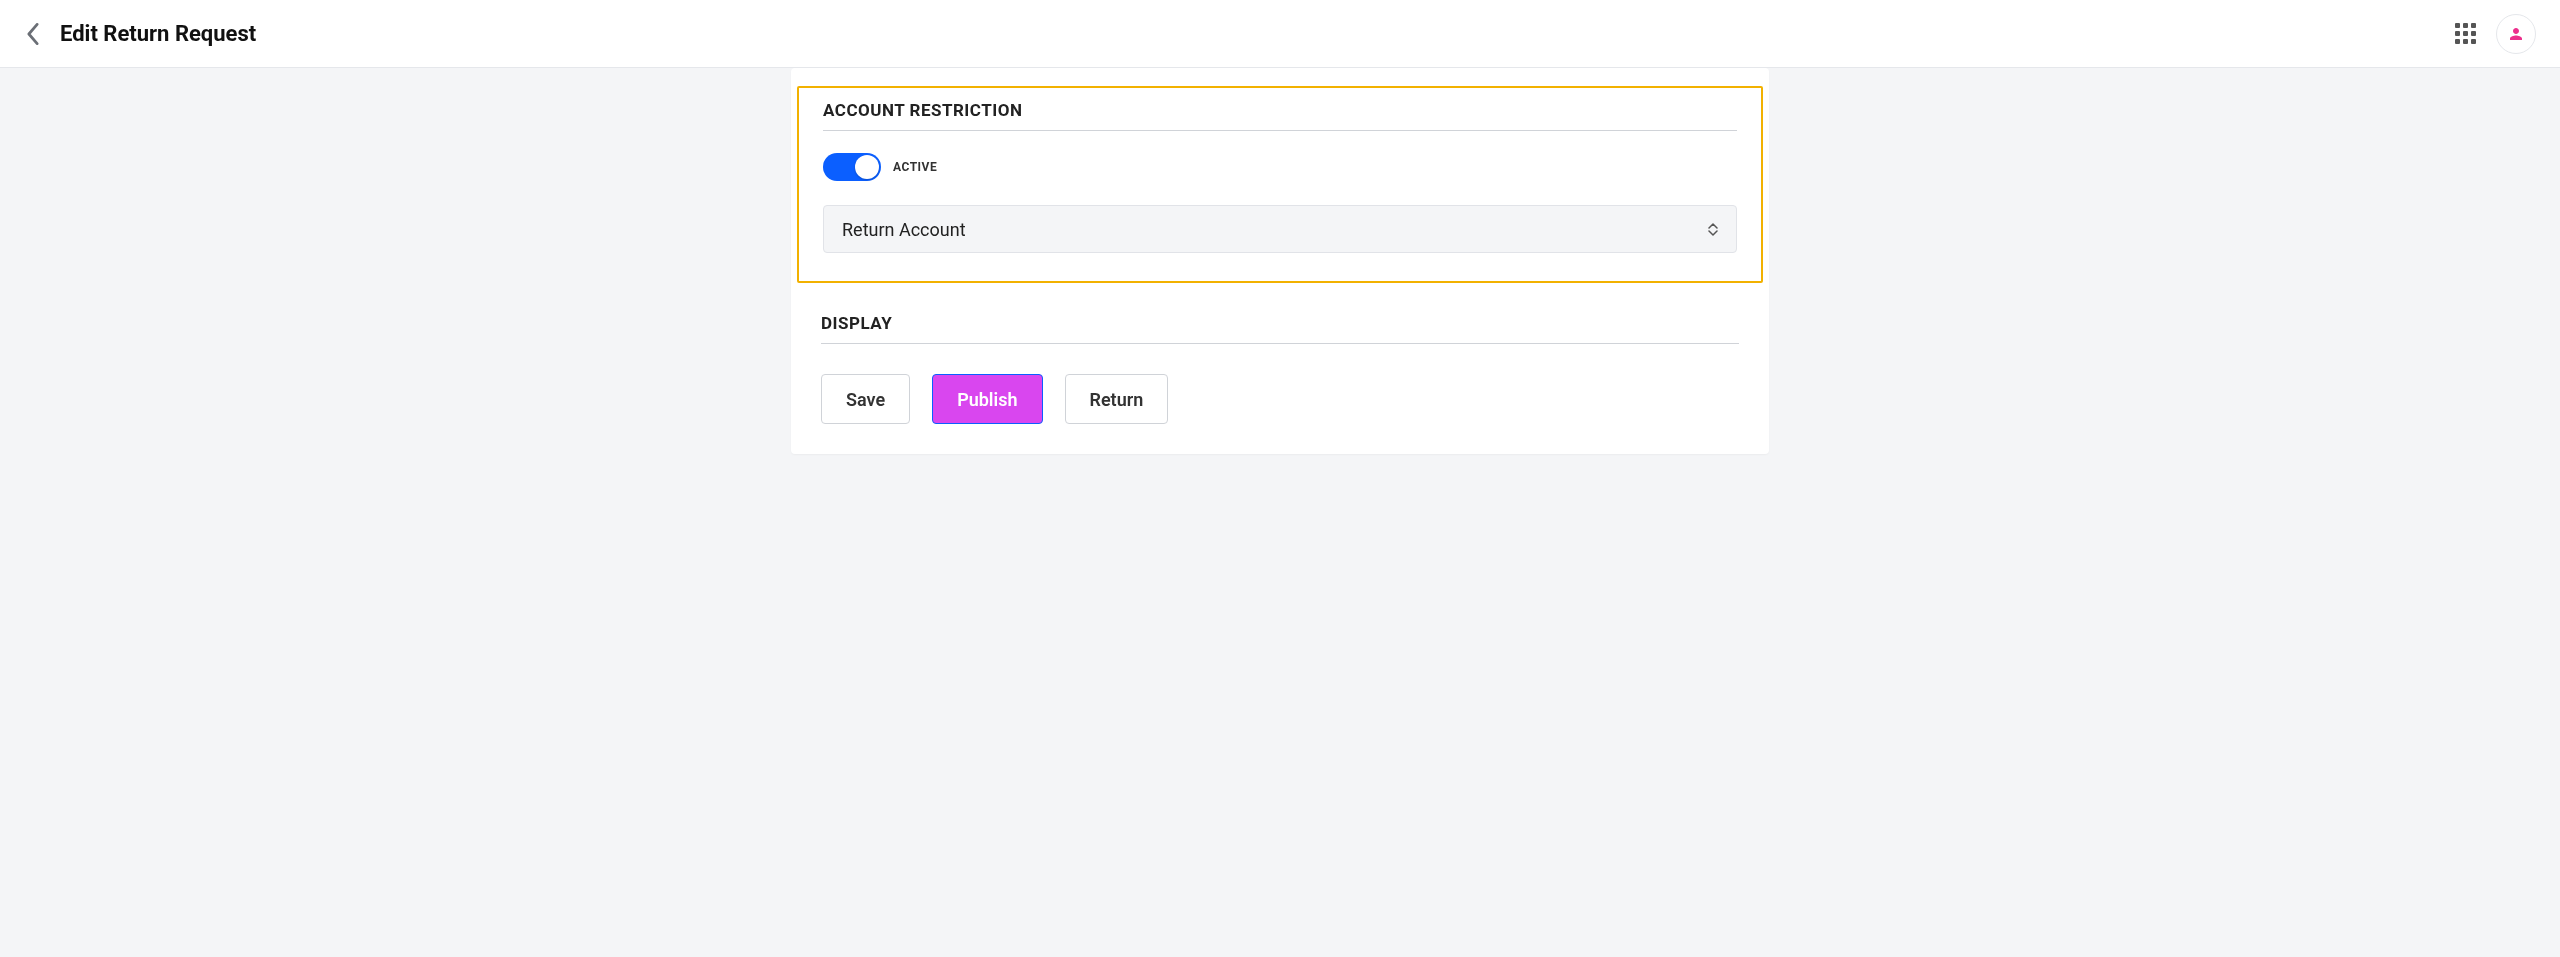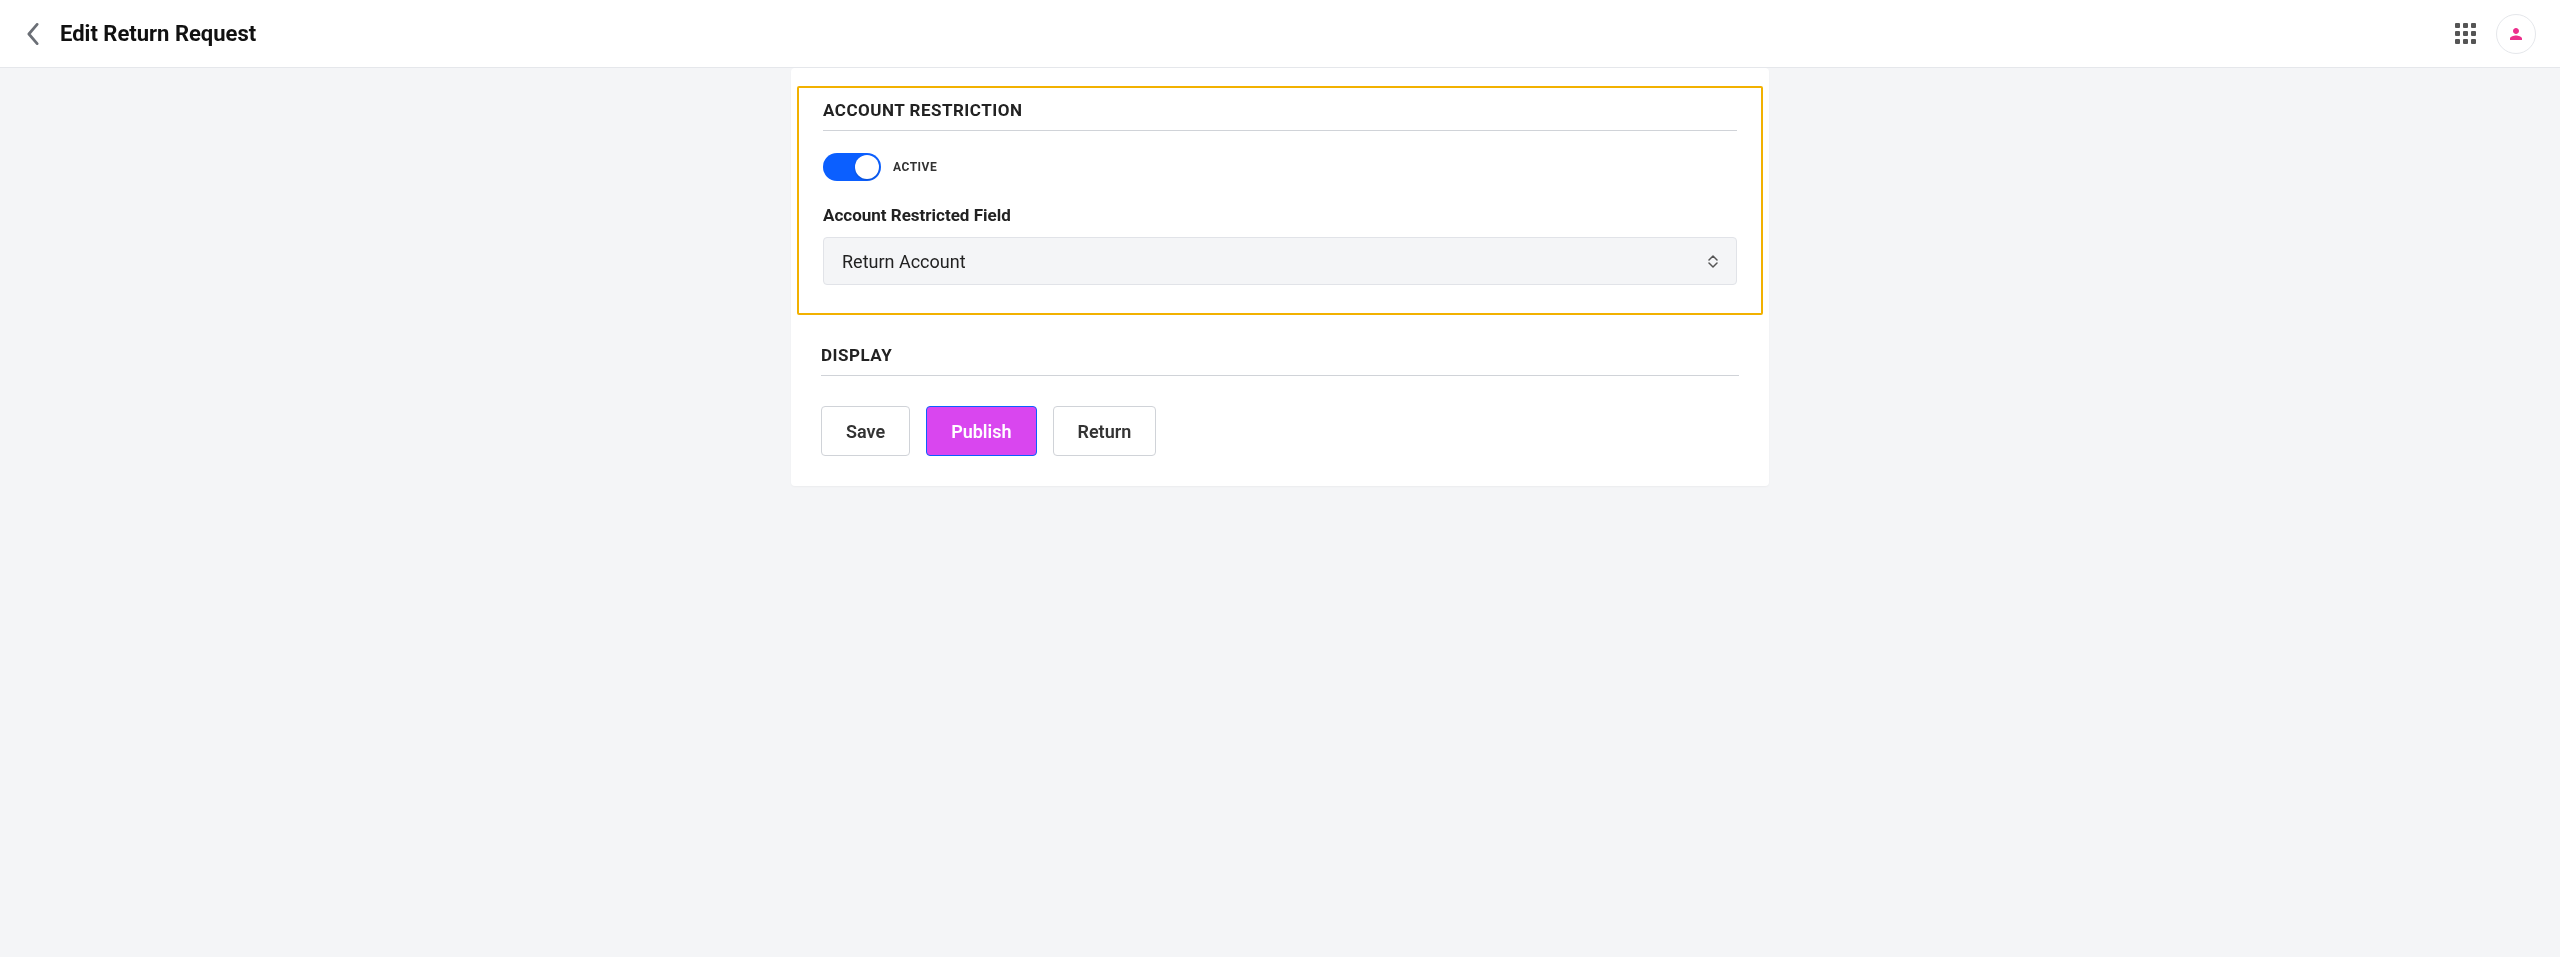--- a/index.html
+++ b/index.html
@@ -155,21 +155,21 @@
       flex-direction: column;
       gap: 1px;
     }
     .select-caret svg { width: 10px; height: 6px; }
 
     .display-section { padding: 8px 0 0 0; }
     .display-section .section-title { margin-bottom: 30px; }
 
     .button-row {
       display: flex;
-      gap: 16px;
+      gap: 22px;
       margin-top: 26px;
     }
     .btn {
       height: 50px;
       padding: 0 24px;
       border-radius: 4px;
       font-size: 18px;
       font-weight: 600;
       cursor: pointer;
       display: flex;
@@ -223,21 +223,20 @@
     <div class="highlight-box">
       <div class="section-title">ACCOUNT RESTRICTION</div>
 
       <div class="toggle-row">
         <div class="toggle on">
           <div class="knob"></div>
         </div>
         <div class="toggle-label">ACTIVE</div>
       </div>
 
-      <div class="field-label">Account Restricted Field</div>
 
       <div class="select-field">
         <div class="select-value">Return Account</div>
         <div class="select-caret">
           <svg viewBox="0 0 10 6">
               <path d="M1 5 L5 1 L9 5" stroke="#555" stroke-width="1.5" fill="none" stroke-linecap="round" stroke-linejoin="round"></path>
             </svg>
           <svg viewBox="0 0 10 6">
               <path d="M1 1 L5 5 L9 1" stroke="#555" stroke-width="1.5" fill="none" stroke-linecap="round" stroke-linejoin="round"></path>
             </svg>

